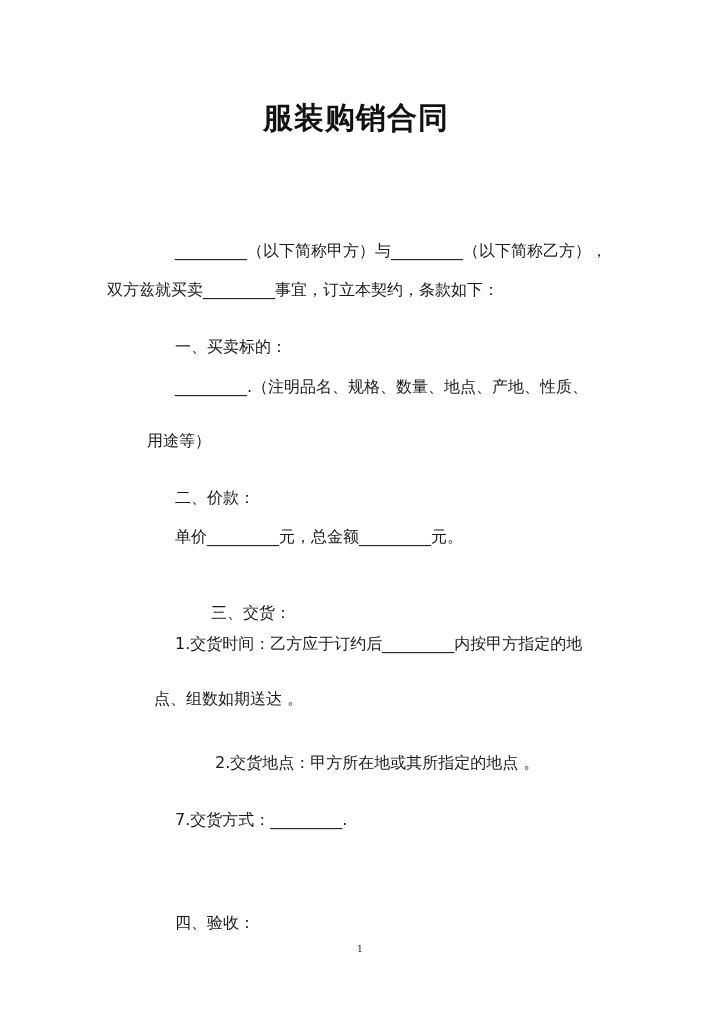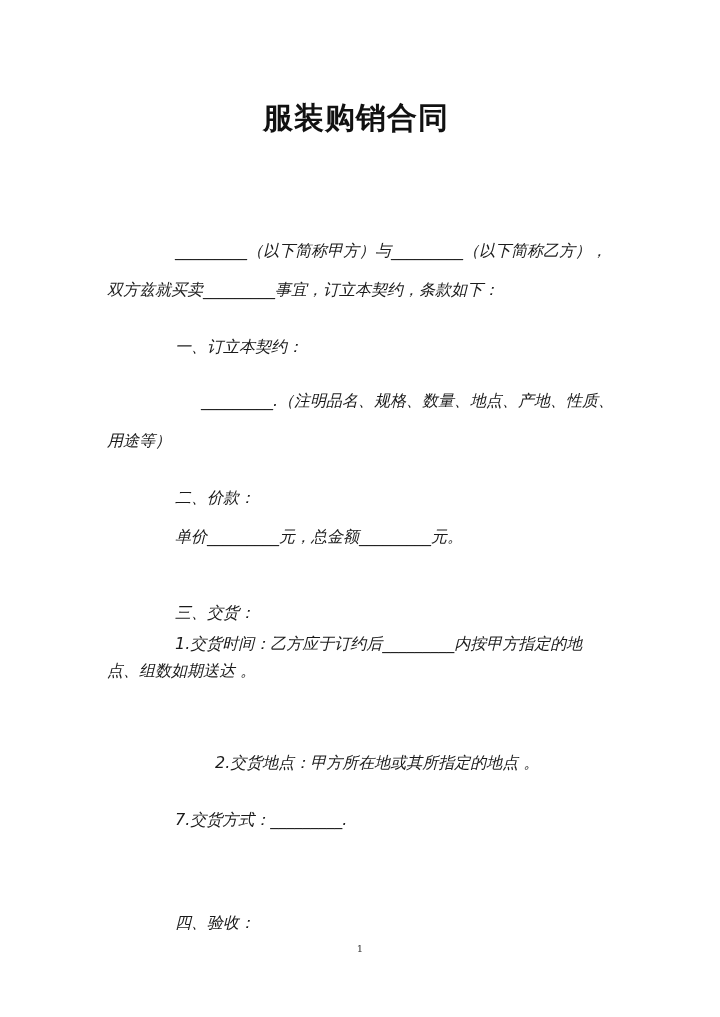--- a/index.html
+++ b/index.html
@@ -26,21 +26,20 @@
     letter-spacing: 1px;
     color: #111;
   }
   .line {
     position: absolute;
     left: 0;
     font-size: 16px;
     line-height: 22px;
     white-space: nowrap;
     color: #1a1a1a;
-    font-style: italic;
   }
   .ind { left: 175px; }
   .noind { left: 107px; text-align: center; }
   .page-num {
     position: absolute;
     top: 943px;
     left: 0;
     width: 720px;
     text-align: center;
     font-size: 10px;
@@ -50,33 +49,33 @@
 </style>
 </head>
 <body>
 
 <div>
   <div class="title">服装购销合同</div>
 
   <div class="line ind" style="top:240px;">_________（以下简称甲方）与_________（以下简称乙方），</div>
   <div class="line noind" style="top:279px;">双方兹就买卖_________事宜，订立本契约，条款如下：</div>
 
-  <div class="line ind" style="top:336px;">一、订立本契约：</div>
+  <div class="line ind" style="top:336px;">一、买卖标的：</div>
 
-  <div class="line ind" style="top:390px;margin-left:26px;">_________.（注明品名、规格、数量、地点、产地、性质、</div>
-  <div class="line noind" style="top:430px;">用途等）</div>
+  <div class="line ind" style="top:376px;">_________.（注明品名、规格、数量、地点、产地、性质、</div>
+  <div class="line noind" style="top:430px;margin-left:40px;">用途等）</div>
 
   <div class="line ind" style="top:487px;text-align:right;">二、价款：</div>
 
   <div class="line ind" style="top:526px;">单价_________元，总金额_________元。</div>
 
-  <div class="line ind" style="top:602px;">三、交货：</div>
+  <div class="line ind" style="top:602px;margin-left:36px;">三、交货：</div>
 
   <div class="line ind" style="top:633px;">1.交货时间：乙方应于订约后_________内按甲方指定的地</div>
-  <div class="line noind" style="top:660px;">点、组数如期送达 。</div>
+  <div class="line noind" style="top:688px;margin-left:47px;">点、组数如期送达 。</div>
 
   <div class="line ind" style="top:752px;margin-left:40px;">2.交货地点：甲方所在地或其所指定的地点 。</div>
 
   <div class="line ind" style="top:809px;">7.交货方式：_________.</div>
 
   <div class="line ind" style="top:866px;margin-top:46px;">四、验收：</div>
 
   <div class="page-num">1</div>
 </div>
 

